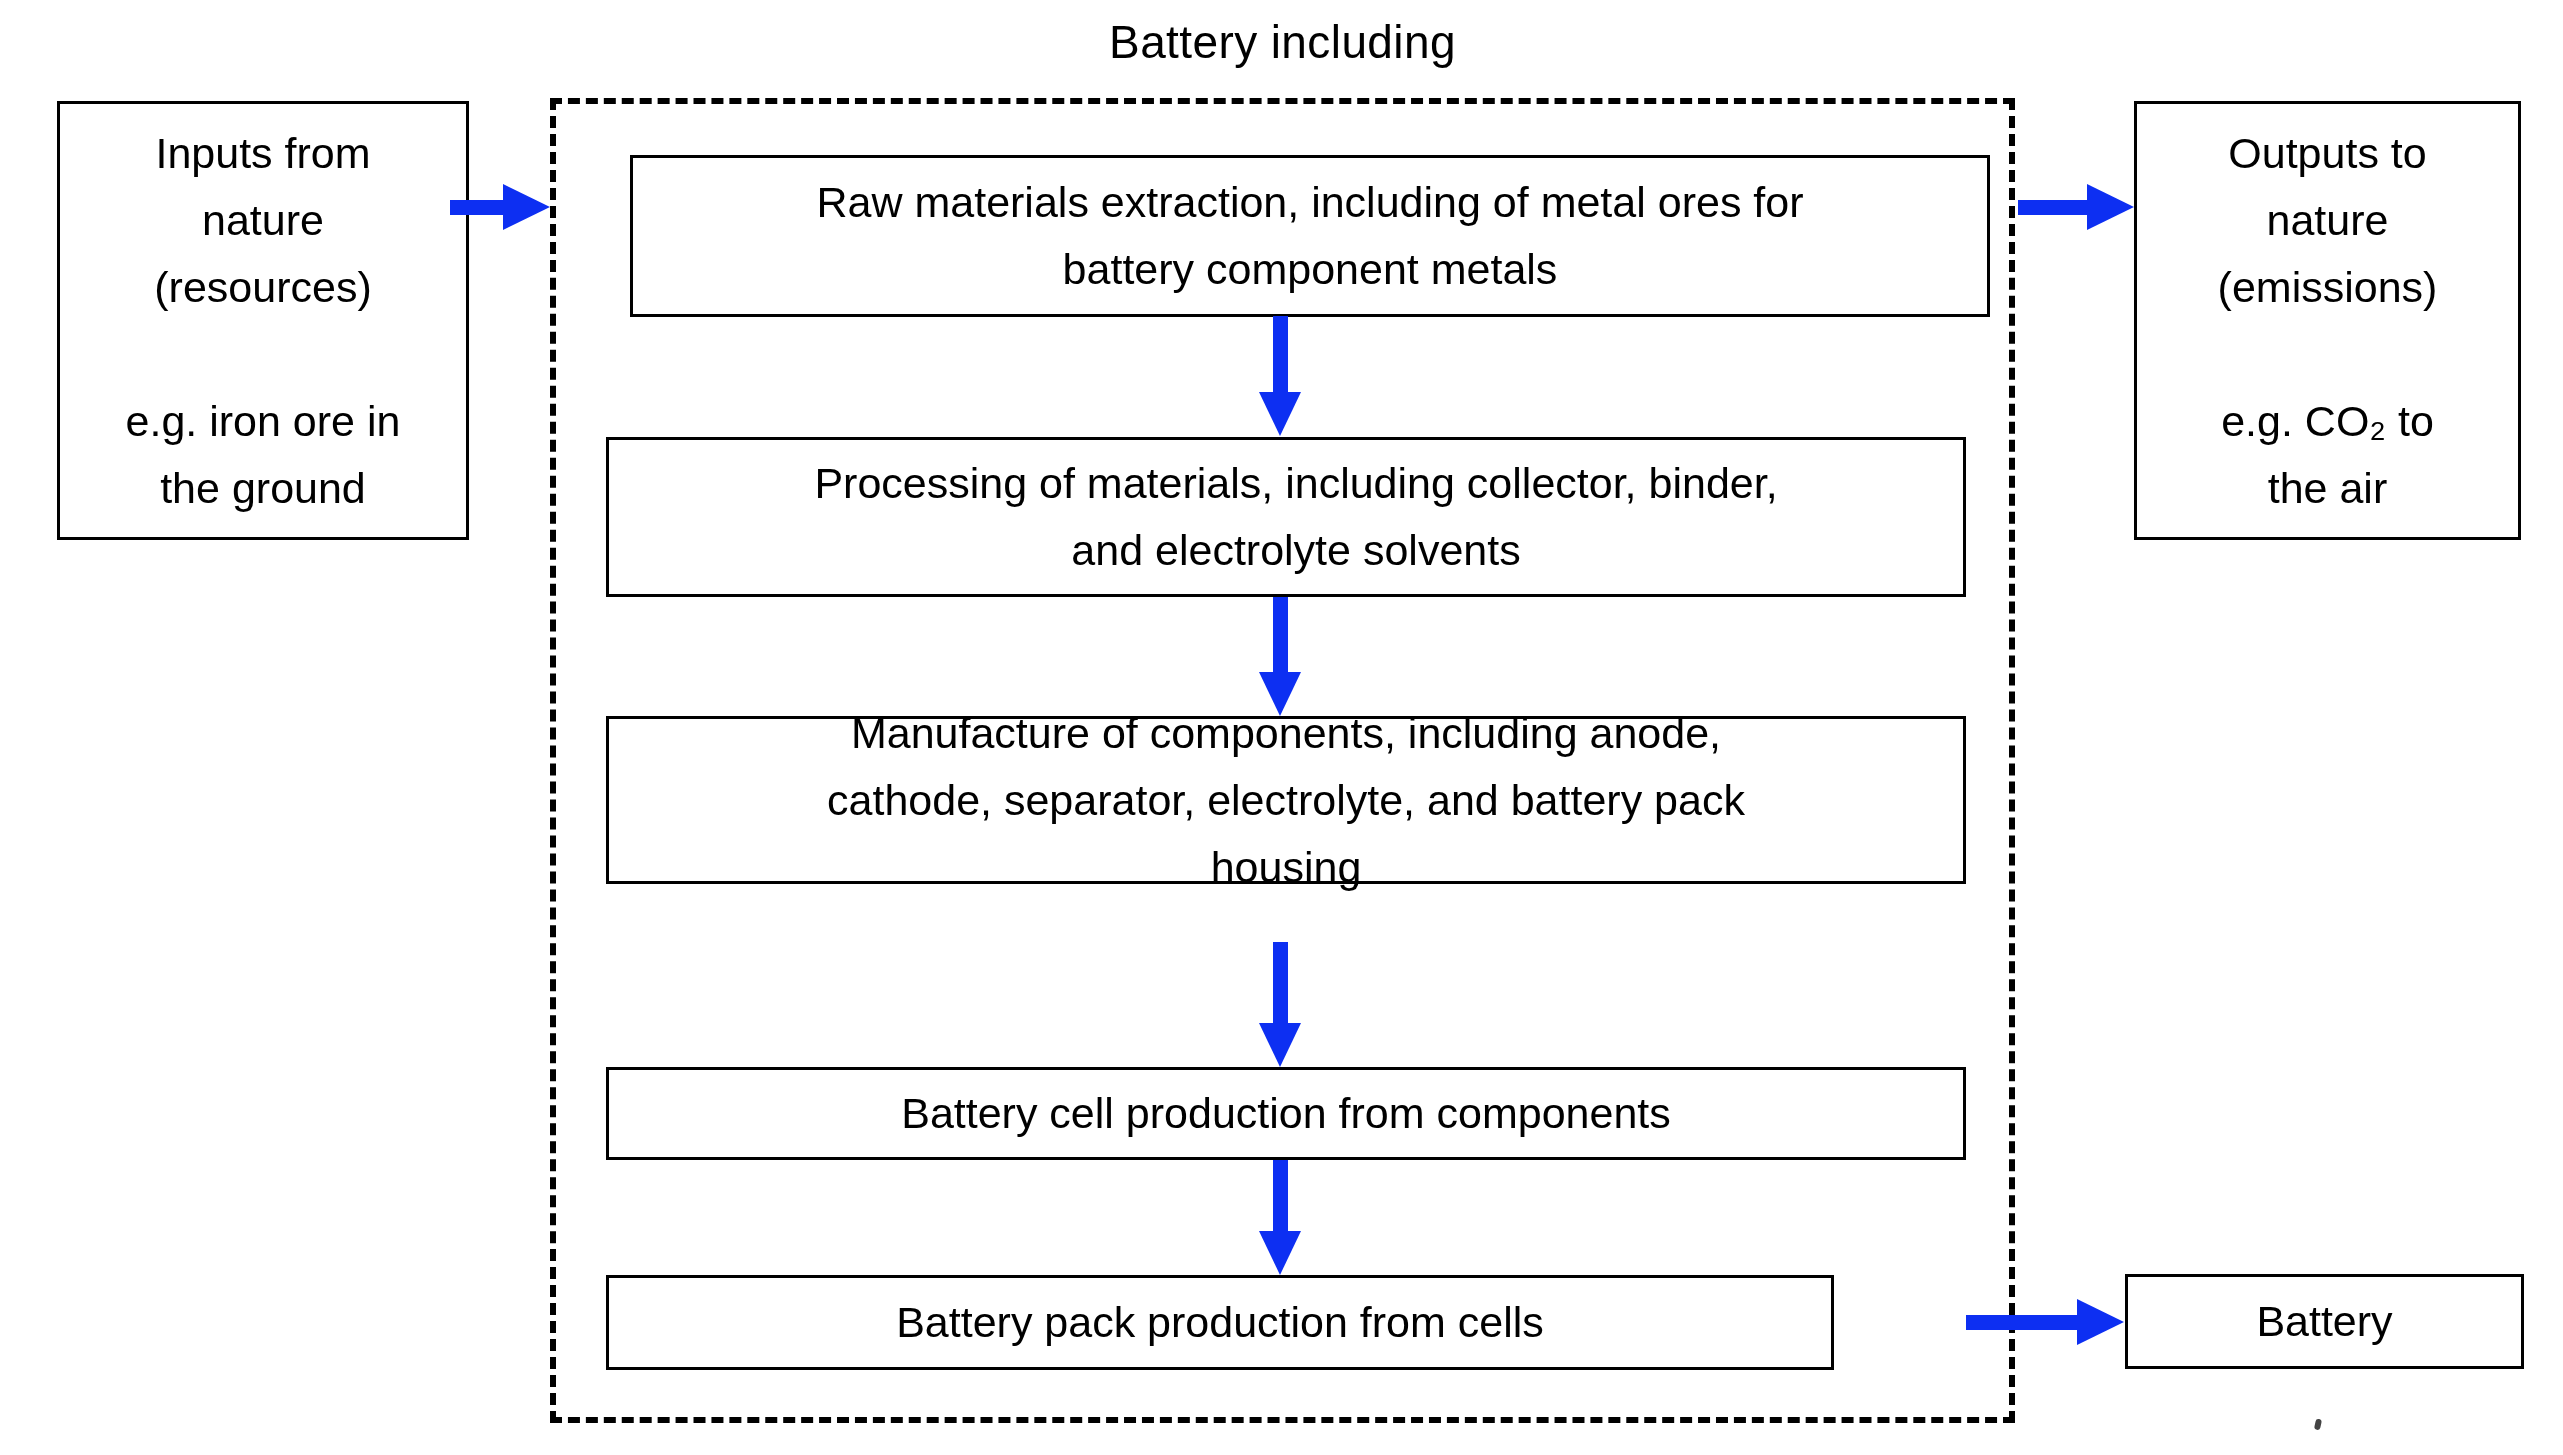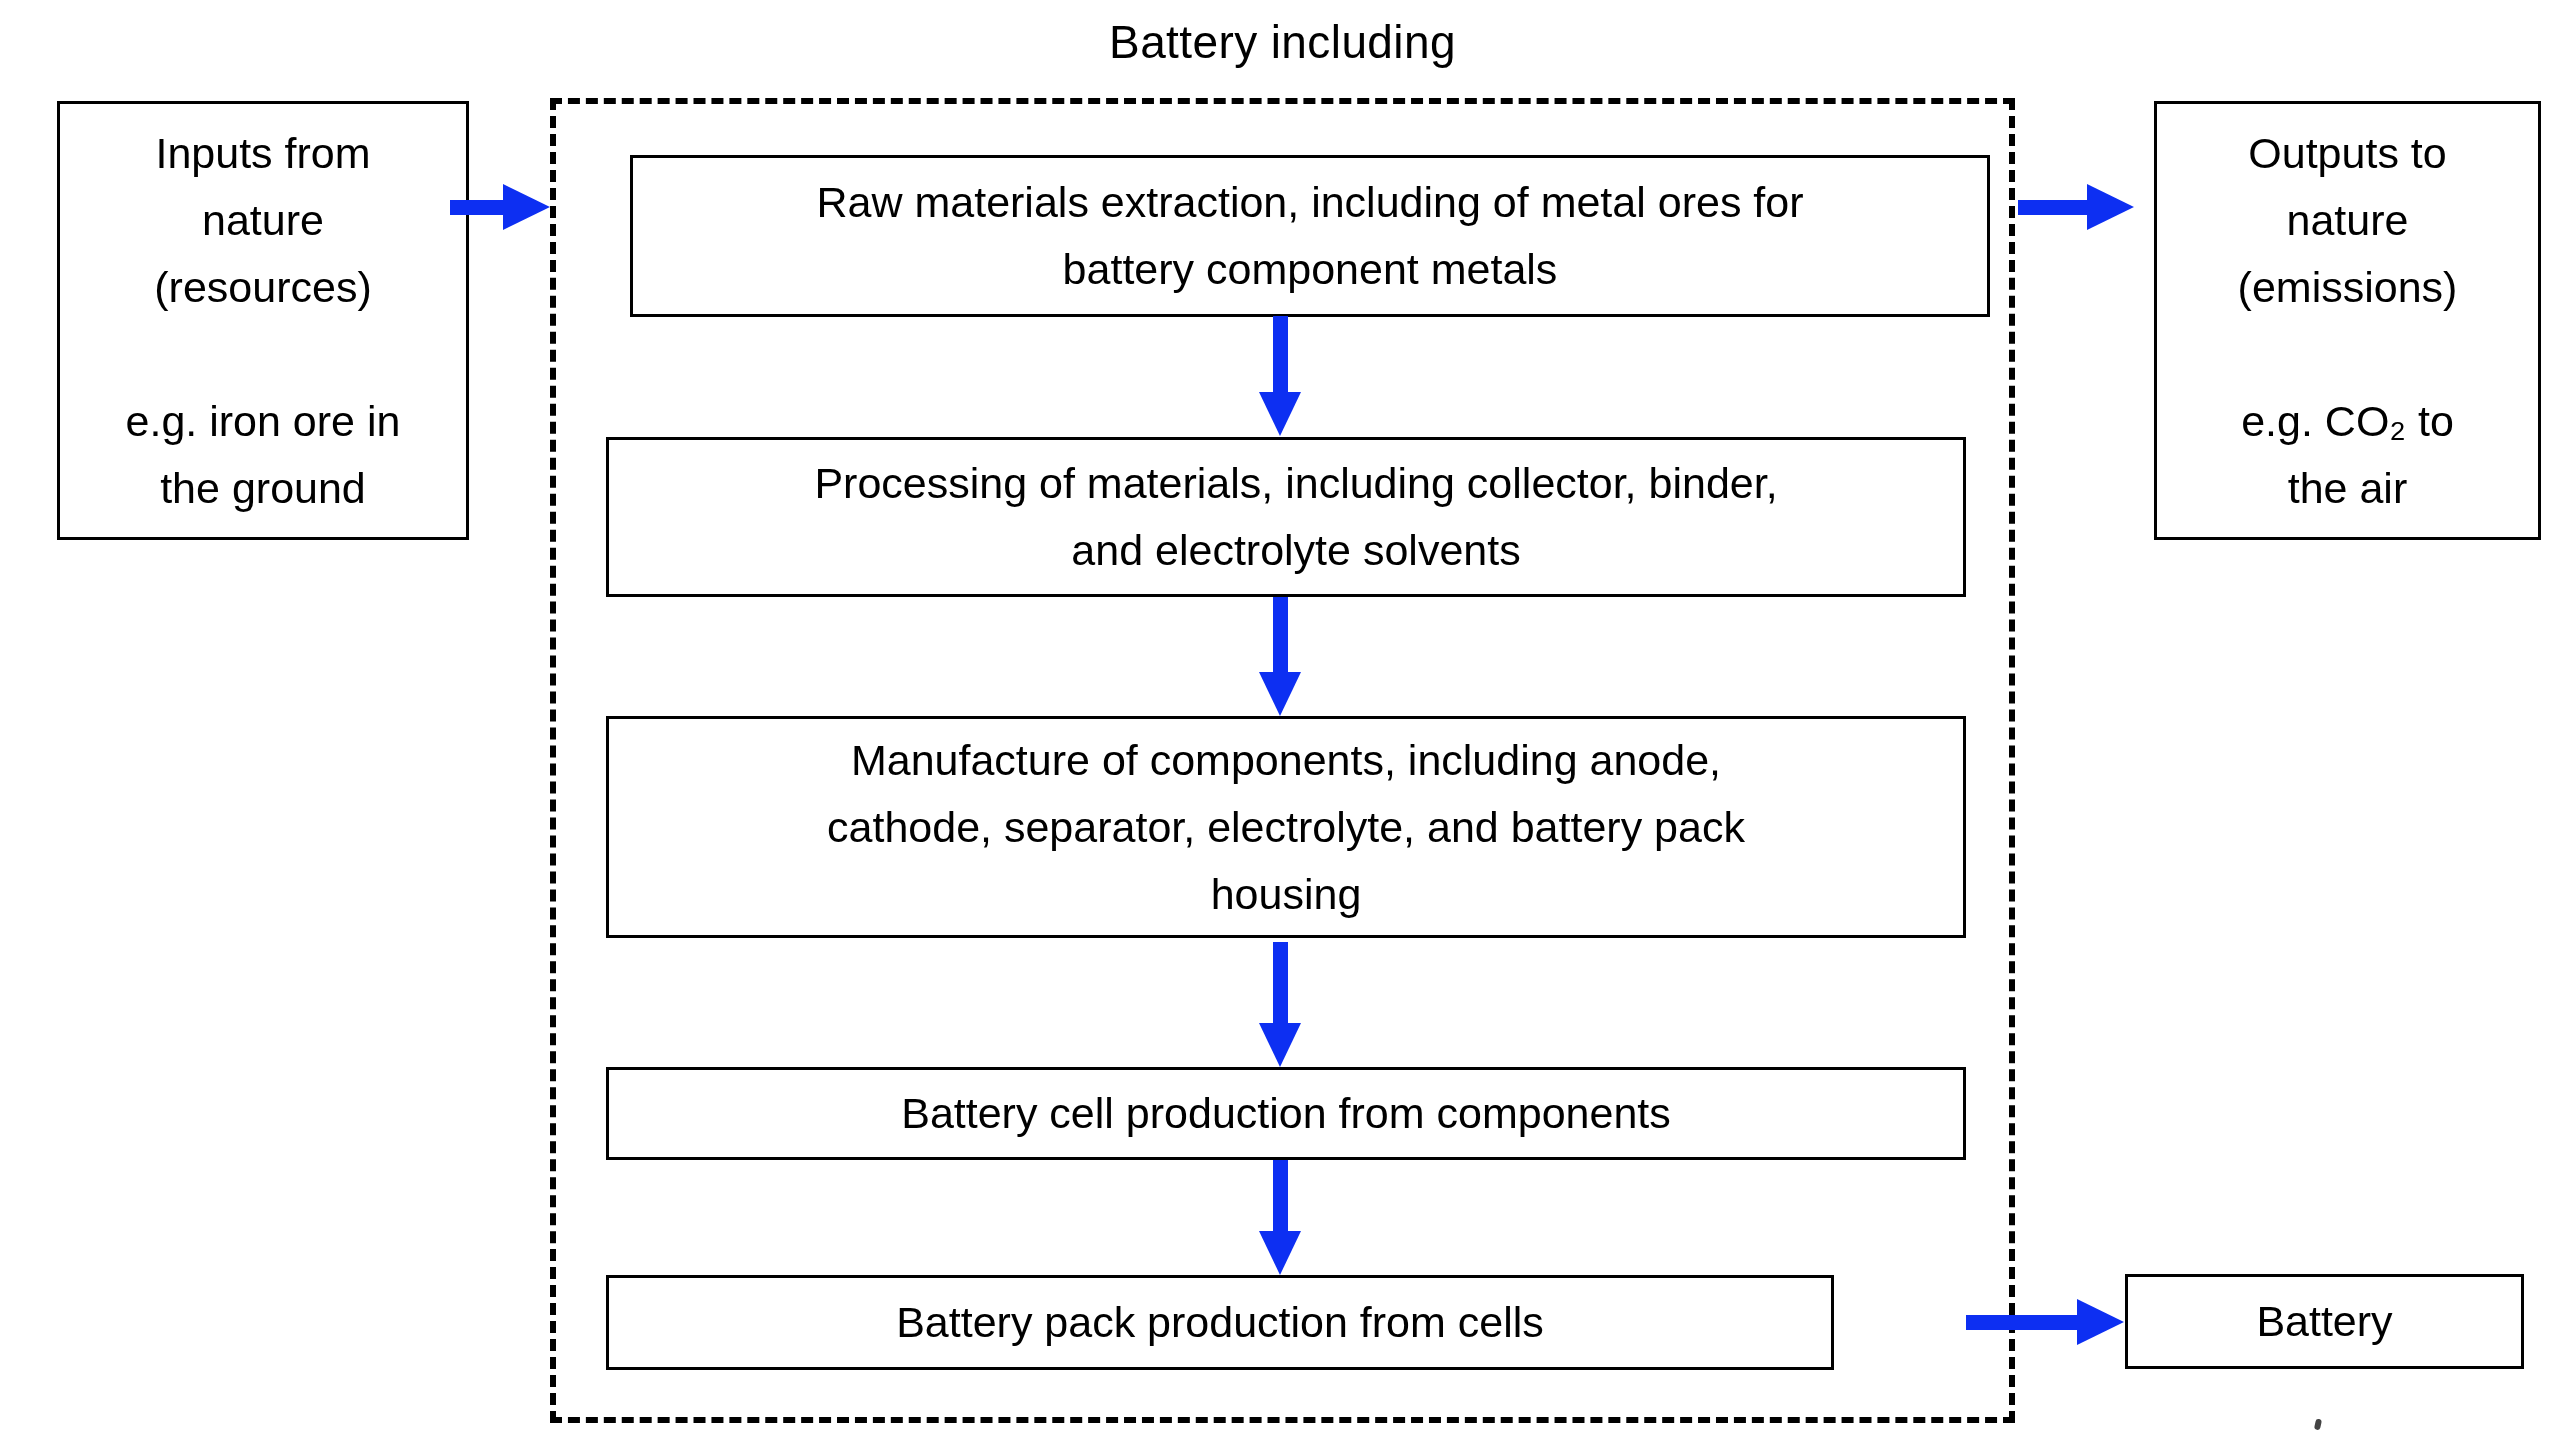--- a/index.html
+++ b/index.html
@@ -76,21 +76,21 @@
 <div class="abs node" style="left:606px; top:437px; width:1360px; height:160px;padding-left:20px;">
   <div class="node-text">Processing of materials, including collector, binder,
 and electrolyte solvents</div>
 </div>
 
 <div class="abs arrow" style="left:1259px; top:597px; width:43px; height:120px;">
   <div class="shaft-v" style="left:13.7px; top:0; height:77px;"></div>
   <div class="head-down" style="left:0; top:75px;"></div>
 </div>
 
-<div class="abs node" style="left:606px; top:716px; width:1360px; height:222px;">
+<div class="abs node" style="left:606px; top:716px; width:1360px; height:168px;">
   <div class="node-text">Manufacture of components, including anode,
 cathode, separator, electrolyte, and battery pack
 housing</div>
 </div>
 
 <div class="abs arrow" style="left:1259px; top:942px; width:43px; height:125px;">
   <div class="shaft-v" style="left:13.7px; top:0; height:82px;"></div>
   <div class="head-down" style="left:0; top:81px;"></div>
 </div>
 
@@ -105,21 +105,21 @@
 
 <div class="abs node" style="left:606px; top:1275px; width:1228px; height:95px;">
   <div class="node-text">Battery pack production from cells</div>
 </div>
 
 <div class="abs arrow" style="left:2018px; top:184px; width:116px; height:47px;">
   <div class="shaft-h" style="left:0; top:16px; width:75px;"></div>
   <div class="head-right" style="left:69px; top:0;"></div>
 </div>
 
-<div class="abs node" style="left:2134px; top:101px; width:387px; height:439px;margin-left:20px;">
+<div class="abs node" style="left:2134px; top:101px; width:387px; height:439px;">
   <div class="node-text">Outputs to
 nature
 (emissions)
 
 e.g. CO₂ to
 the air</div>
 </div>
 
 <div class="abs arrow" style="left:1966px; top:1299px; width:159px; height:47px;">
   <div class="shaft-h" style="left:0; top:16px; width:114px;"></div>

